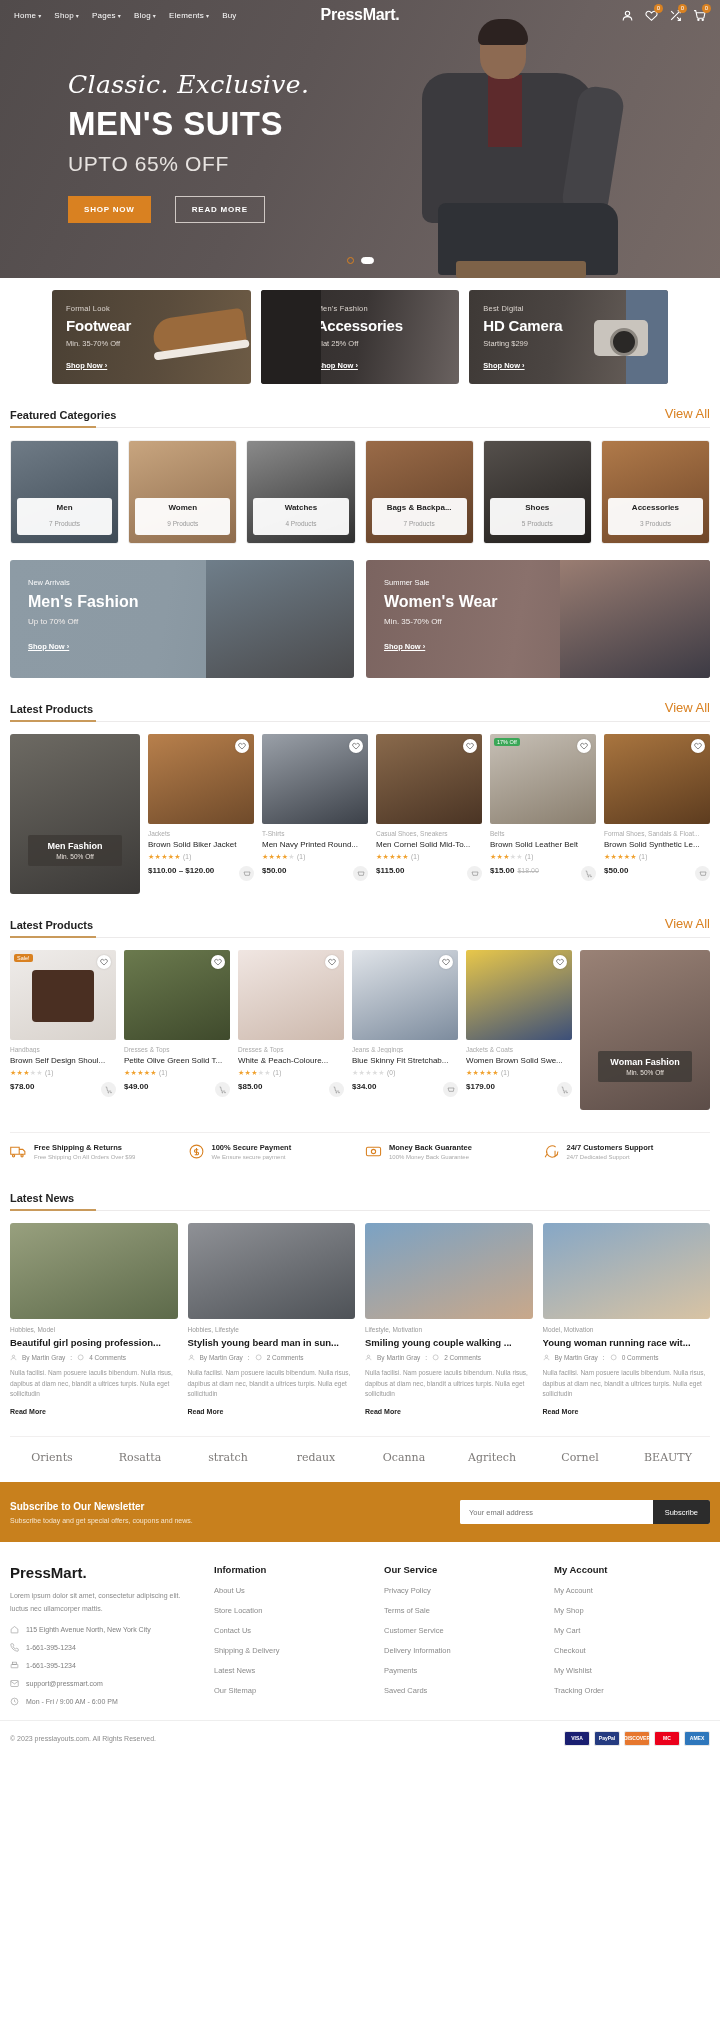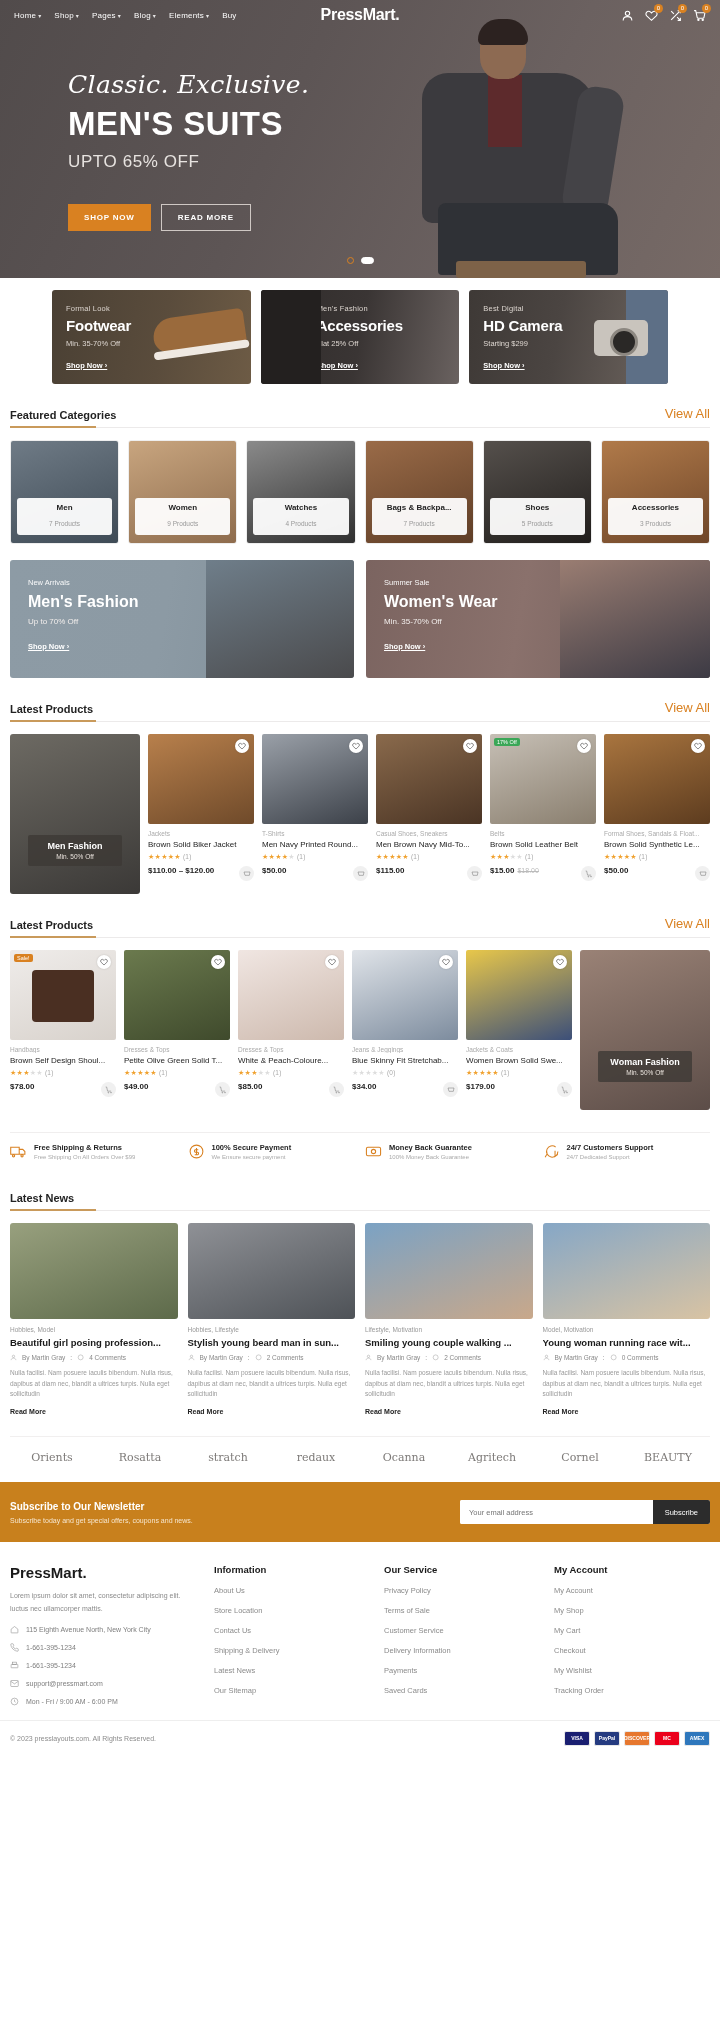--- a/index.html
+++ b/index.html
@@ -13,22 +13,22 @@
   .hero-figure .head{position:absolute;left:120px;top:12px;width:46px;height:54px;border-radius:40%;background:#8d6a52}
   .hero-figure .hair{position:absolute;left:118px;top:6px;width:50px;height:26px;border-radius:24px 24px 6px 6px;background:#2c2220}
   .hero-figure .body{position:absolute;left:62px;top:60px;width:175px;height:150px;background:#3b3a3e;border-radius:26px 40px 10px 10px}
   .hero-figure .shirt{position:absolute;left:128px;top:62px;width:34px;height:72px;background:#5d2a2c}
   .hero-figure .legs{position:absolute;left:78px;top:190px;width:180px;height:72px;background:#2f3136;border-radius:8px 18px 4px 4px}
   .hero-figure .arm{position:absolute;left:210px;top:74px;width:46px;height:130px;background:#444347;border-radius:18px;transform:rotate(9deg)}
   .hero-figure .stool{position:absolute;left:96px;top:248px;width:130px;height:17px;background:#7d6248;border-radius:3px}
   .hero-copy{position:absolute;left:68px;top:70px;z-index:3}
   .hero-script{font-family:"DejaVu Serif",serif;font-style:italic;font-size:25px;color:#fff;letter-spacing:.4px}
   .hero-title{font-size:33px;font-weight:bold;color:#fff;letter-spacing:.5px;margin-top:6px}
-  .hero-sub{font-size:17px;color:#e7e3e0;margin-top:9px;letter-spacing:.6px}
-  .hero-btns{margin-top:32px;display:flex;gap:10px}
+  .hero-sub{font-size:21px;color:#e7e3e0;margin-top:9px;letter-spacing:.6px}
+  .hero-btns{margin-top:20px;display:flex;gap:24px}
   .btn-shop{background:#d98121;color:#fff;font-size:8px;font-weight:bold;letter-spacing:.8px;padding:8px 16px;border:none;cursor:pointer}
   .btn-read{background:transparent;color:#fff;font-size:8px;font-weight:bold;letter-spacing:.8px;padding:8px 16px;border:1px solid #cfc8c4;cursor:pointer}
   .dots{position:absolute;left:0;right:0;bottom:14px;display:flex;justify-content:center;gap:7px;z-index:4}
   .dot{width:7px;height:7px;border-radius:50%;border:1px solid #d98121}
   .dot.on{width:13px;border-radius:5px;background:#fff;border-color:#fff}
 
   
   .nav{position:absolute;left:0;right:0;top:0;height:30px;display:flex;align-items:center;padding:0 14px;z-index:6}
   .nav-left{display:flex;gap:13px;align-items:center}
   .nav-left a{color:#fff;font-size:8px;text-decoration:none;display:flex;gap:2px;align-items:center;letter-spacing:.2px}
@@ -388,21 +388,21 @@
       </div>
       <div class="pc">
         <div class="pimg" style="background:linear-gradient(160deg,#8a6a4c,#4a3424)">
           <div class="heart">
               <svg viewBox="0 0 24 24">
                 <path d="M20.8 5.6a5 5 0 0 0-7.1 0L12 7.3l-1.7-1.7a5 5 0 1 0-7.1 7.1L12 21l8.8-8.3a5 5 0 0 0 0-7.1z"></path>
               </svg>
             </div>
         </div>
         <div class="pcat">Casual Shoes, Sneakers</div>
-        <div class="pname">Men Brown Navy Mid-To...</div>
+        <div class="pname">Men Cornel Solid Mid-To...</div>
         <div class="stars">★★★★★<em>(1)</em></div>
         <div class="prow2">
             <div class="price"><span>$115.00</span></div>
           <div class="cartbtn">
               <svg viewBox="0 0 24 24">
                 <path d="M3 6h18l-2 10H6z"></path>
               </svg>
             </div>
           </div>
       </div>

